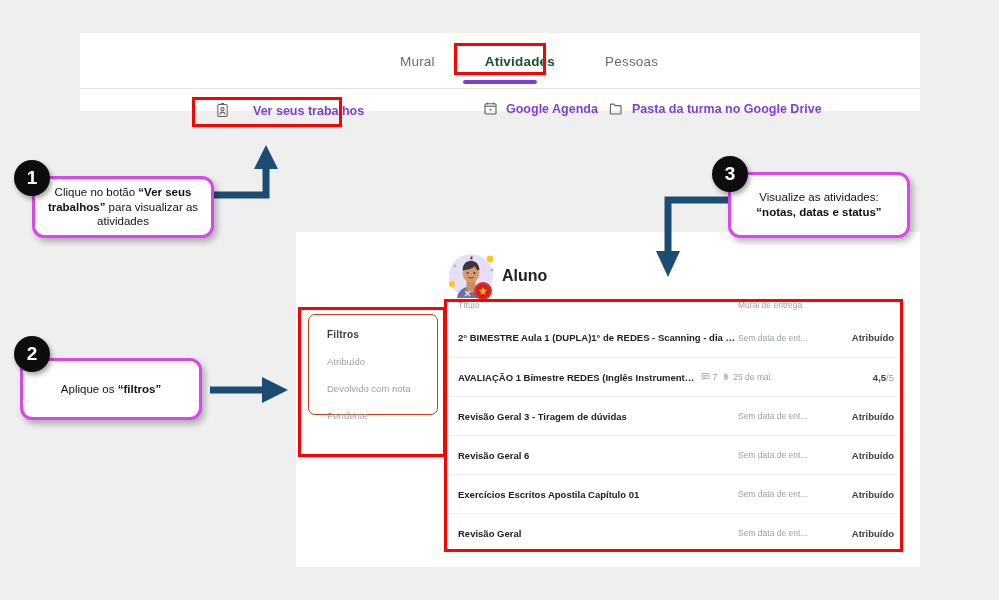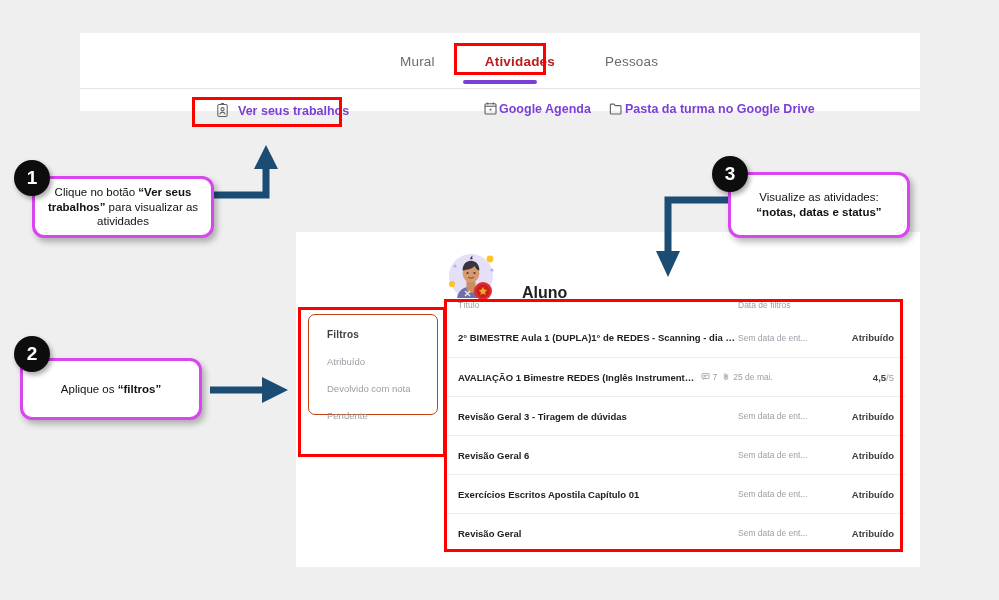--- a/index.html
+++ b/index.html
@@ -22,61 +22,61 @@
   }
   #tabs {
     position:absolute; left:310px; top:0; height:56px;
     display:flex; align-items:center; gap:30px;
   }
   .tab {
     font-size:13.5px; color:#6b6b6b; letter-spacing:.2px;
     padding:6px 10px; white-space:nowrap; cursor:pointer;
     position:relative;
   }
-  .tab.active { color:#b91c1c; font-weight:700; }
+  .tab.active { color:#14532d; font-weight:700; }
   #tab-atividades-hl {
     position:absolute; left:454px; top:43px; width:92px; height:32px;
     border:3px solid #ff0000; pointer-events:none;
   }
   #tab-underline {
     position:absolute; left:463px; top:80px; width:74px; height:4px;
     background:#7c3fd6; border-radius:2px;
   }
 
   #links-row {
     position:relative; height:48px;
   }
   #btn-ver-trabalhos {
     position:absolute; left:129px; top:10px;
-    display:flex; align-items:center; gap:8px;
+    display:flex; align-items:center; gap:23px;
     padding:4px 6px; cursor:pointer;justify-content:space-between;
   }
   #btn-ver-trabalhos .lbl { font-size:12.5px; color:#7c3fd6; font-weight:600; white-space:nowrap;}
   #btn-hl {
     position:absolute; left:192px; top:97px; width:150px; height:30px;
     border:3px solid #ff0000; pointer-events:none;
   }
   .rlink {
     position:absolute; top:12px;
-    display:flex; align-items:center; gap:1px; cursor:pointer;
+    display:flex; align-items:center; gap:8px; cursor:pointer;
   }
   .rlink .lbl { font-size:12.5px; color:#7c3fd6; font-weight:600; white-space:nowrap;}
   #link-agenda { left:403px; }
   #link-drive  { left:528px; }
 
   svg.ic { display:block; }
 
   
   #main-card {
     position:absolute; left:296px; top:232px; width:624px; height:335px;
     background:#ffffff;
   }
   #student-header {
     position:absolute; left:150px; top:18px;
-    display:flex; align-items:flex-end; gap:24px;
+    display:flex; align-items:center; gap:4px;
   }
   #avatar { width:52px; height:52px; position:relative; }
   #student-name { font-size:16px; font-weight:700; color:#202124; }
 
   
   #filters-card {
     position:absolute; left:12px; top:82px; width:130px; height:101px;
     background:#fff; border:1px solid #c2410c; border-radius:7px;
     padding:14px 0 0 18px;
   }
@@ -233,21 +233,21 @@
   <div id="filters-card">
     <div id="filters-title">Filtros</div>
     <div class="filter-opt">Atribuído</div>
     <div class="filter-opt">Devolvido com nota</div>
     <div class="filter-opt">Pendente</div>
   </div>
 
   <div id="table-wrap">
     <div id="table-head">
       <div class="th title-col">Título</div>
-      <div class="th date-col">Data de filtros</div>
+      <div class="th date-col">Mural de entrega</div>
       <div class="th" style="flex:1"></div>
     </div>
     <div id="table-body">
         <div class="trow">
           <div class="cell-title">
             <span class="ttxt">2° BIMESTRE Aula 1 (DUPLA)1° de REDES - Scanning - dia 02/06/...</span>
           </div>
           <div class="cell-date">Sem data de ent...</div>
           <div class="cell-status">Atribuído</div>
         </div>

